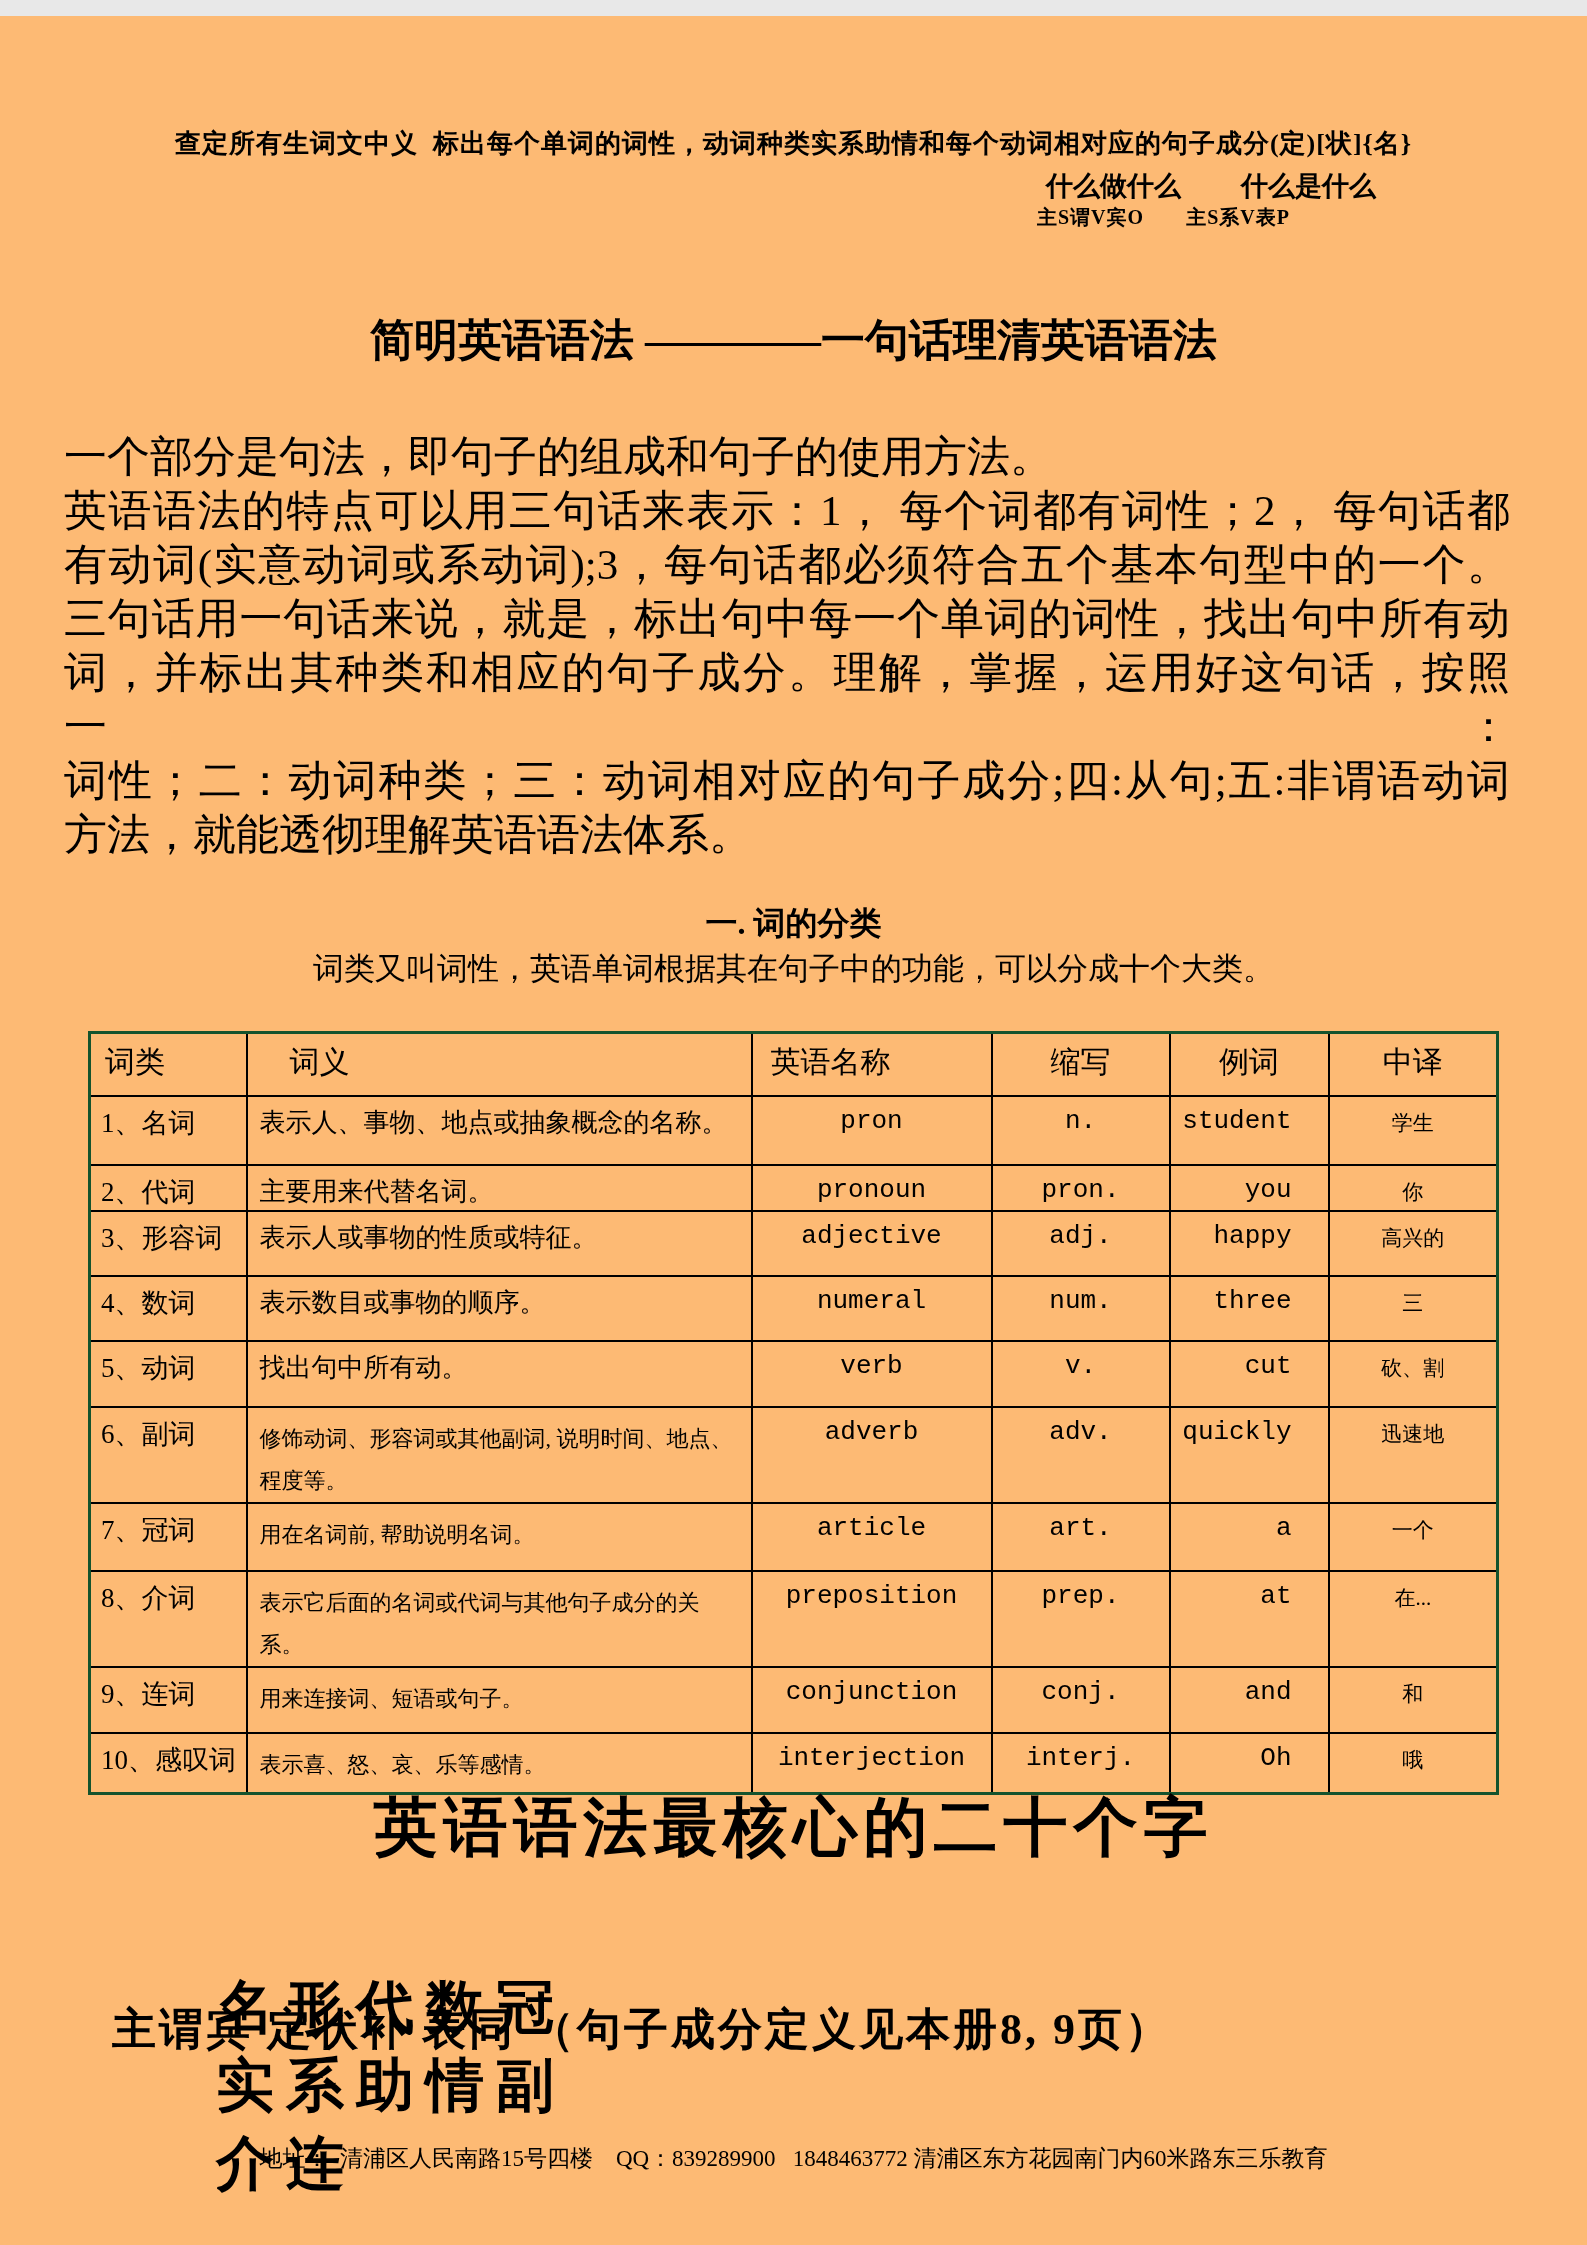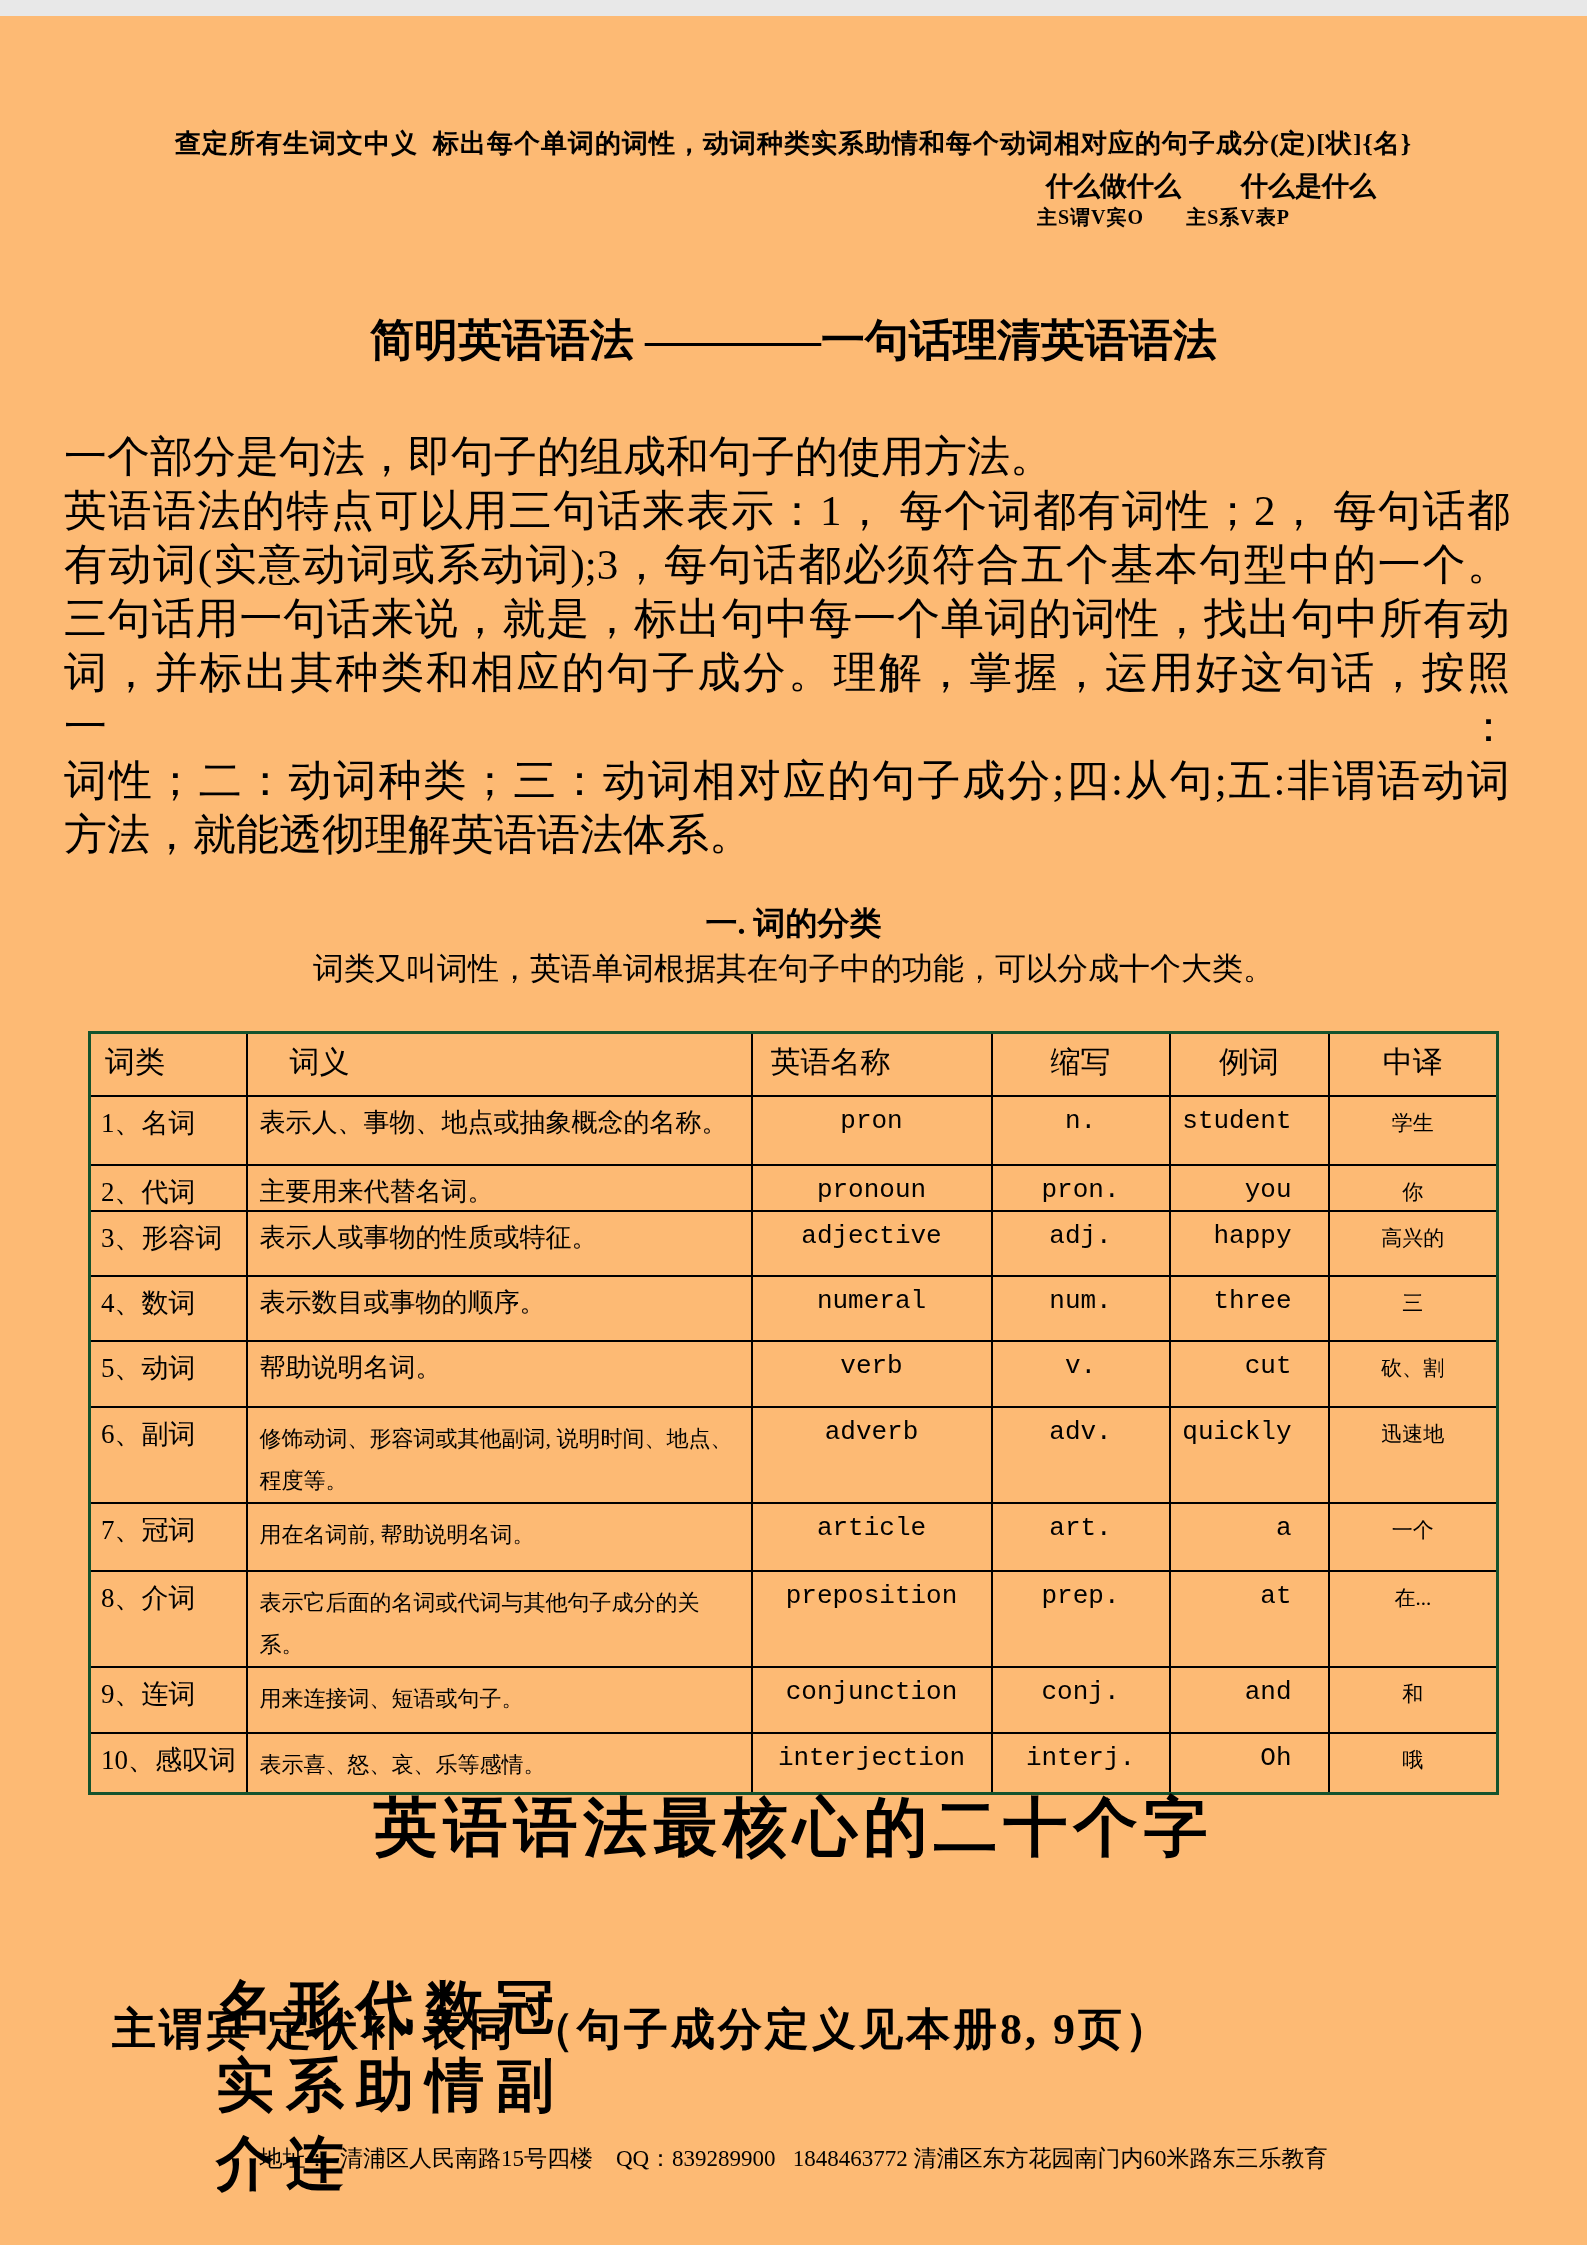--- a/index.html
+++ b/index.html
@@ -187,21 +187,21 @@
     <tr class="r4">
       <td class="c-cls">4、数词</td>
       <td class="c-meaning">表示数目或事物的顺序。</td>
       <td class="c-en">numeral</td>
       <td class="c-abbr">num.</td>
       <td class="c-ex">three</td>
       <td class="c-zh">三</td>
     </tr>
     <tr class="r5">
       <td class="c-cls">5、动词</td>
-      <td class="c-meaning">帮助说明名词。</td>
+      <td class="c-meaning">找出句中所有动。</td>
       <td class="c-en">verb</td>
       <td class="c-abbr">v.</td>
       <td class="c-ex">cut</td>
       <td class="c-zh">砍、割</td>
     </tr>
     <tr class="r6 small">
       <td class="c-cls">6、副词</td>
       <td class="c-meaning">修饰动词、形容词或其他副词, 说明时间、地点、程度等。</td>
       <td class="c-en">adverb</td>
       <td class="c-abbr">adv.</td>

